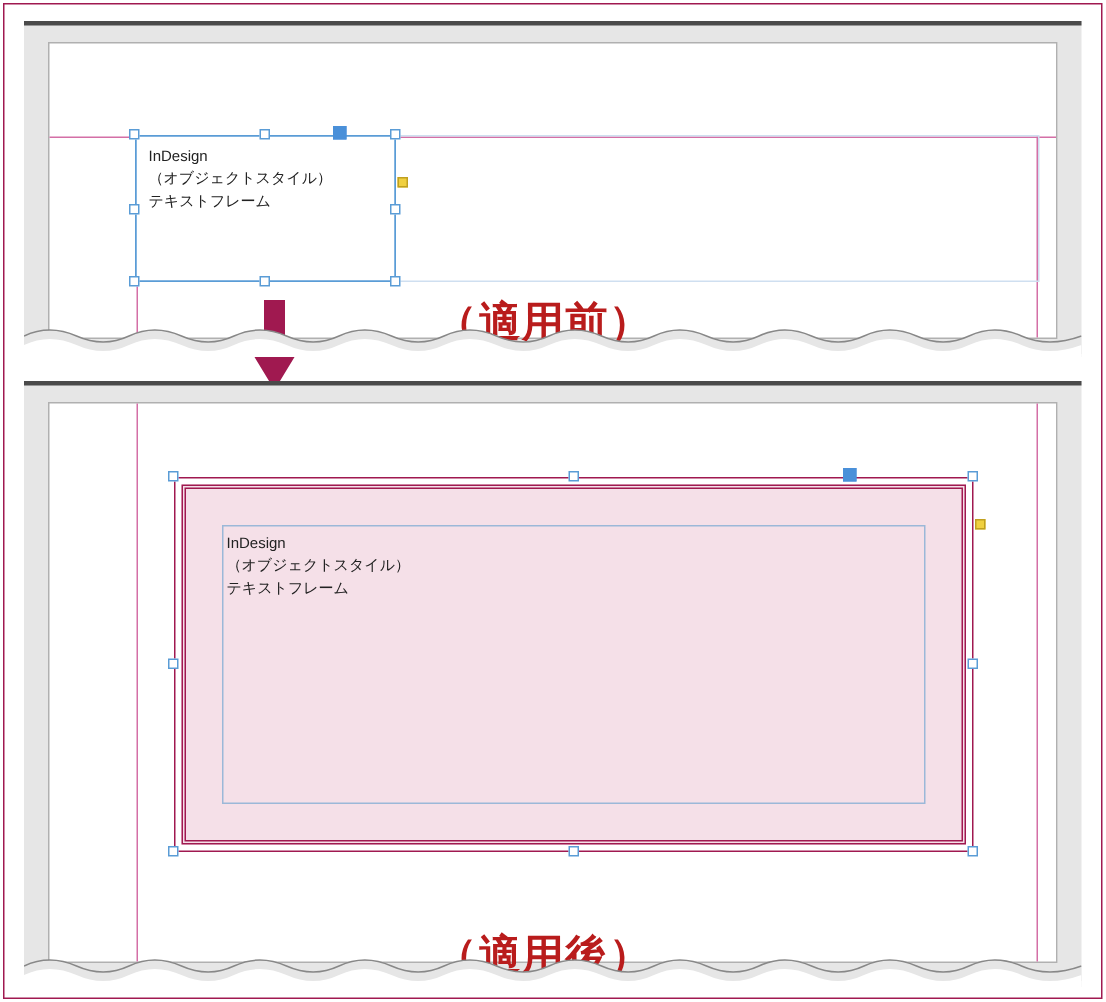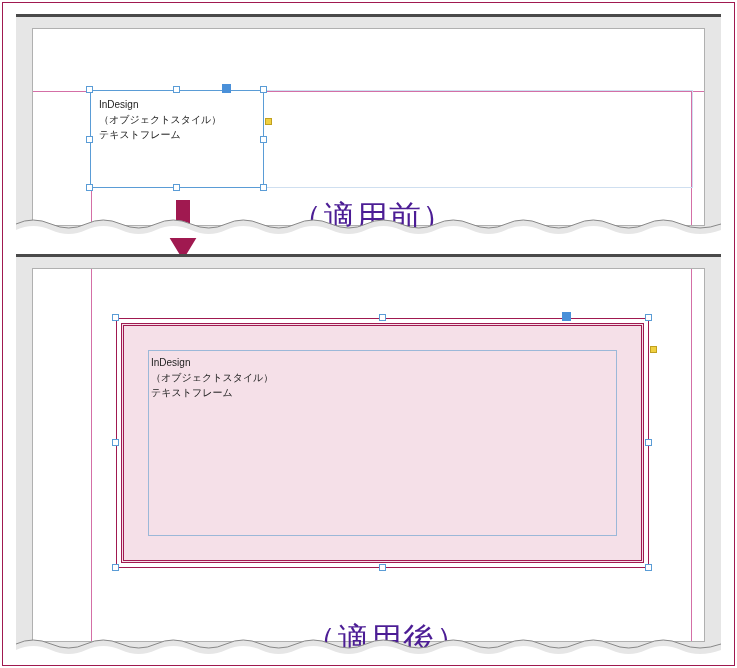--- a/index.html
+++ b/index.html
@@ -105,27 +105,27 @@
   
   #arrow {
     position: absolute;
     top: 200px; left: 166px;
     width: 34px; height: 60px;
   }
   #arrow svg { display: block; }
   
   .caption {
     position: absolute;
-    font-size: 32px;
-    font-weight: 400;
-    color: #4c1d95;
+    font-size: 28px;
+    font-weight: 700;
+    color: #b91c1c;
     letter-spacing: 1px;
   }
   #caption-before { top: 196px; left: 290px; }
-  #caption-after  { top: 618px; left: 304px; }
+  #caption-after  { top: 618px; left: 290px; }
   
   .wave {
     position: absolute;
     left: 16px;
     width: 705px;
     height: 22px;
     pointer-events: none;
   }
   #wave-top { top: 216px; }
   #wave-bottom { top: 636px; }

